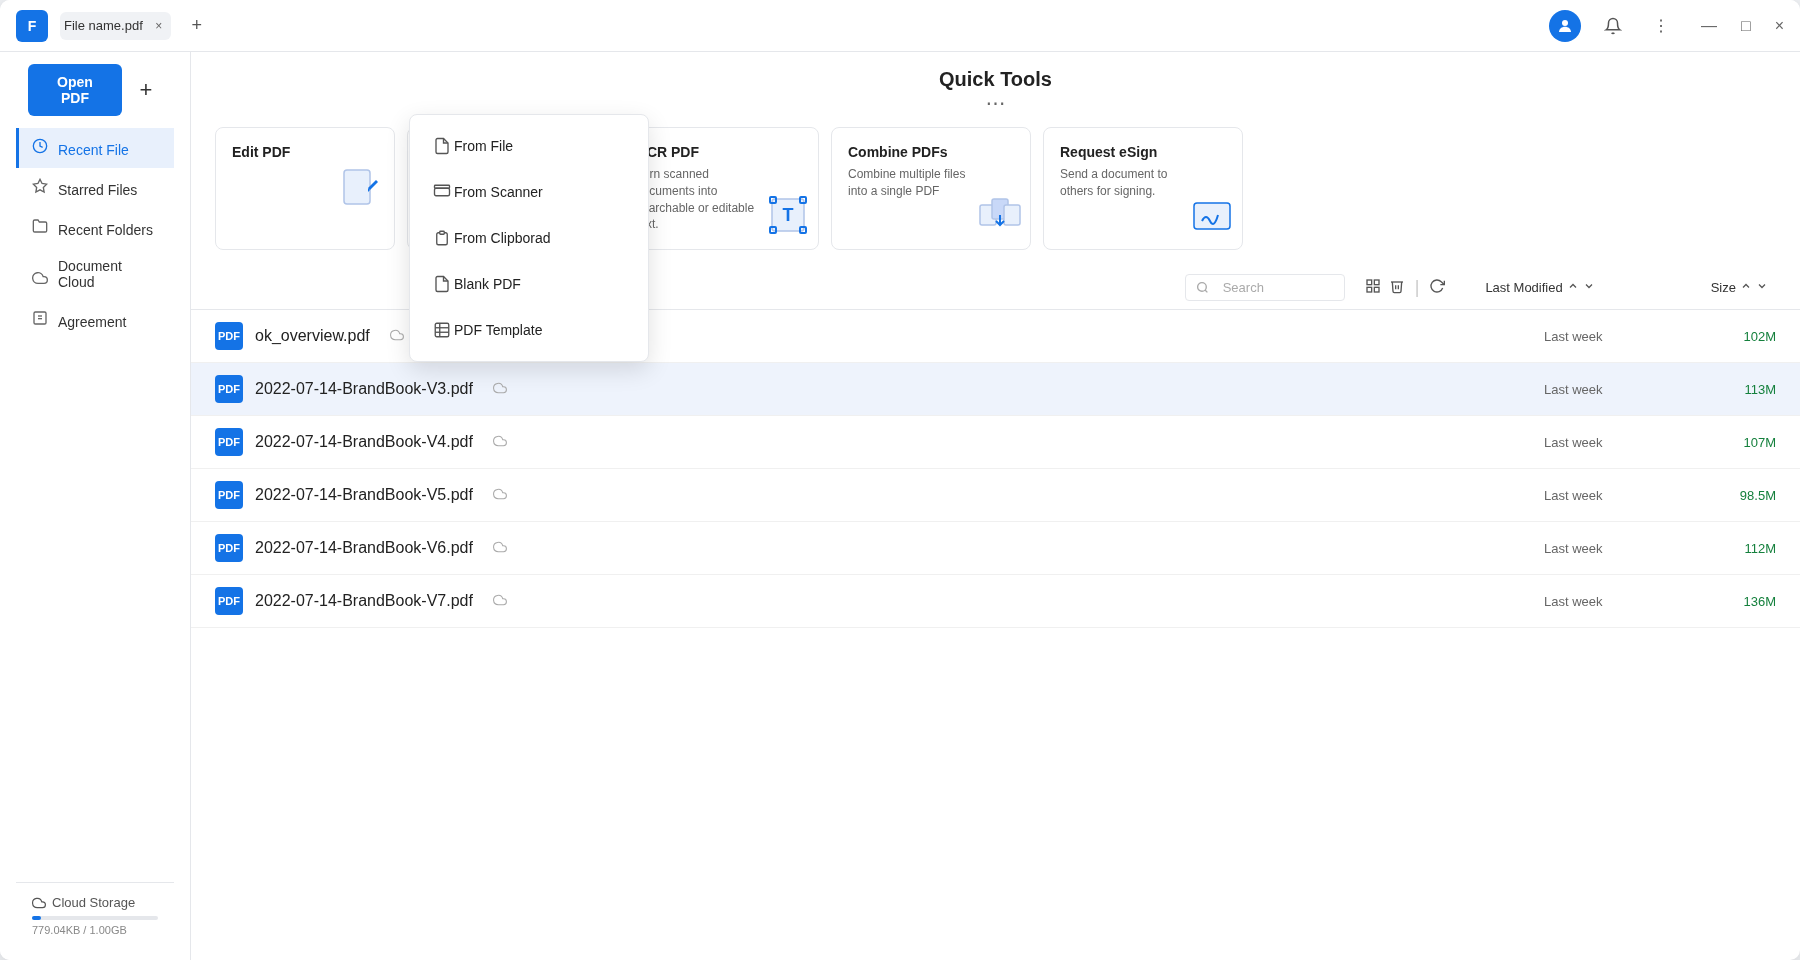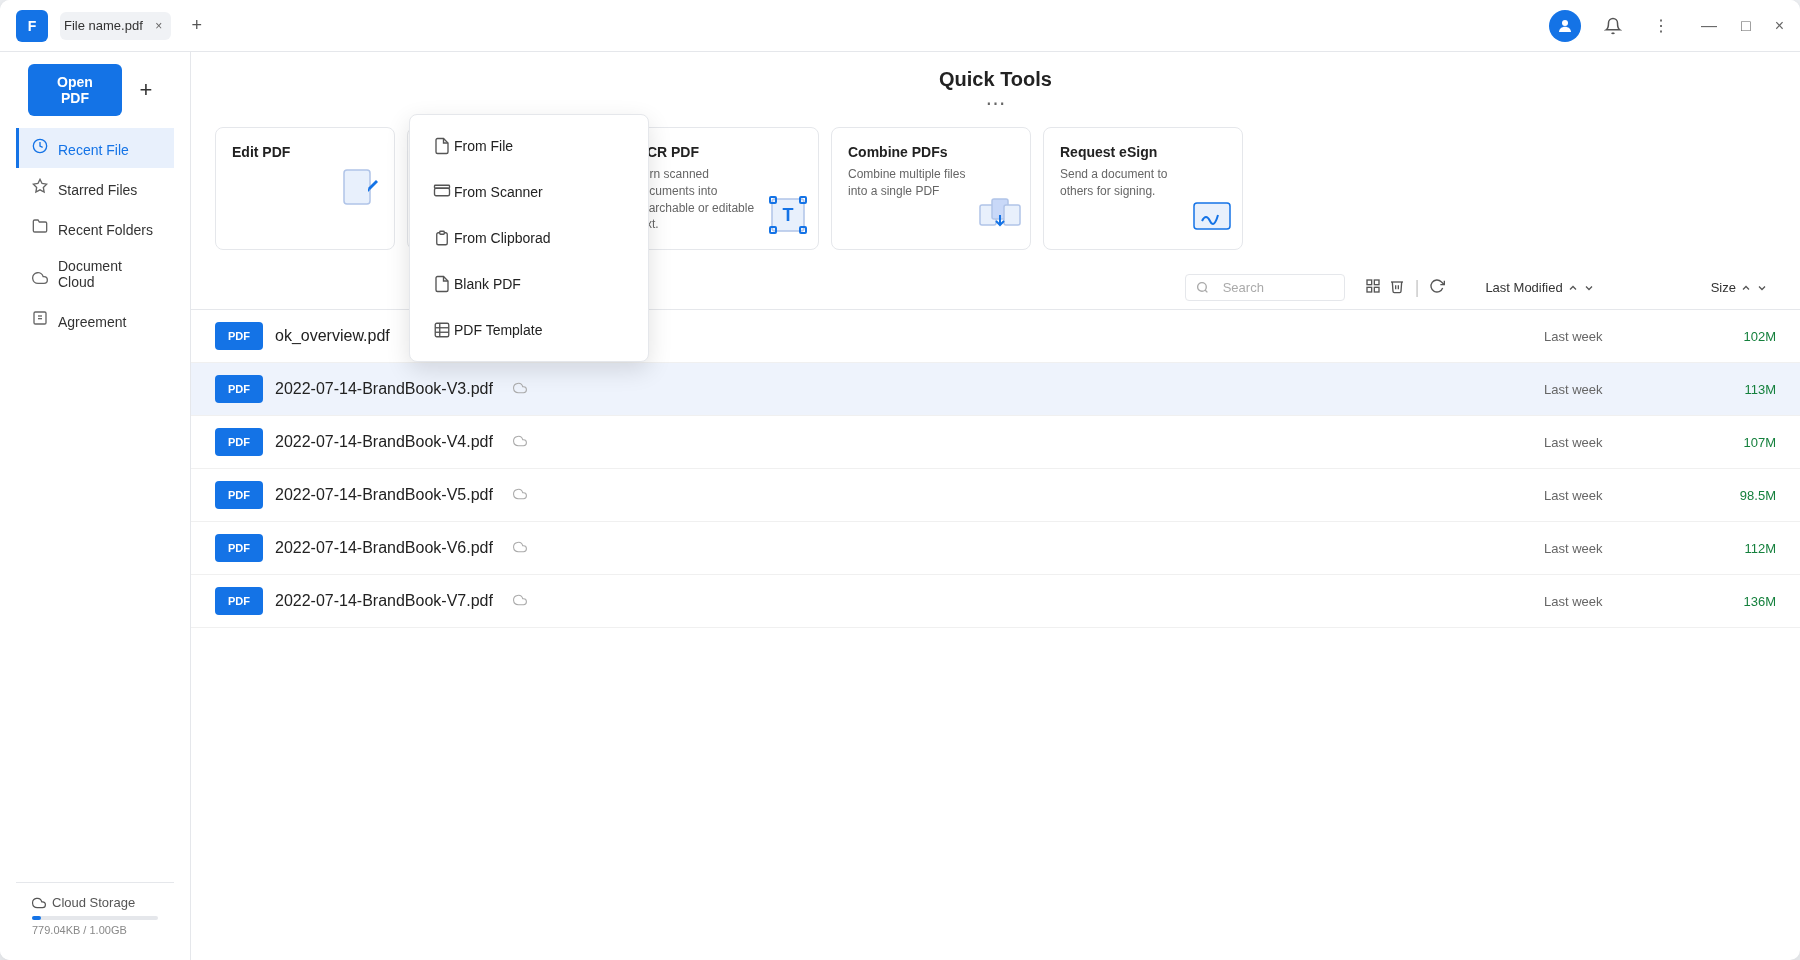--- a/index.html
+++ b/index.html
@@ -180,21 +180,21 @@
     .tool-card-desc { font-size: 12px; color: #666; line-height: 1.4; max-width: 130px; }
 
     
     .file-list-header {
       display: flex; align-items: center;
       padding: 8px 24px;
       border-bottom: 1px solid #e5e7eb;
     }
     .file-list-header-spacer { flex: 1; }
     .sort-btn {
-      display: flex; align-items: center; gap: 4px;
+      display: flex; align-items: flex-start; gap: 4px;
       font-size: 13px; color: #333; cursor: pointer;
       padding: 4px 8px;
     }
     .search-box {
       display: flex; align-items: center; gap: 14px;
       border: 1px solid #e5e7eb;
       border-radius: 4px;
       padding: 5px 10px;
       font-size: 13px;
       color: #999;
@@ -207,21 +207,21 @@
     .file-rows { overflow-y: auto; flex: 1; }
     .file-row {
       display: flex; align-items: center;
       padding: 12px 24px;
       border-bottom: 1px solid #f0f0f0;
       cursor: pointer;
       gap: 12px;
     }
     .file-row.selected { background: #eef3fc; }
     .file-icon {
-      width: 48px; height: 28px;
+      width: 28px; height: 28px;
       background: #1473e6;
       border-radius: 4px;
       display: flex; align-items: center; justify-content: center;
       color: #fff; font-size: 11px; font-weight: bold;
       flex-shrink: 0;
     }
     .file-name { font-size: 16px; color: #222; flex: 1; display: flex; align-items: center; gap: 20px; }
     .cloud-icon { font-size: 14px; color: #888; }
     .file-date { font-size: 13px; color: #666; width: 140px; }
     .file-size { font-size: 13px; color: #15803d; width: 80px; text-align: right; }

